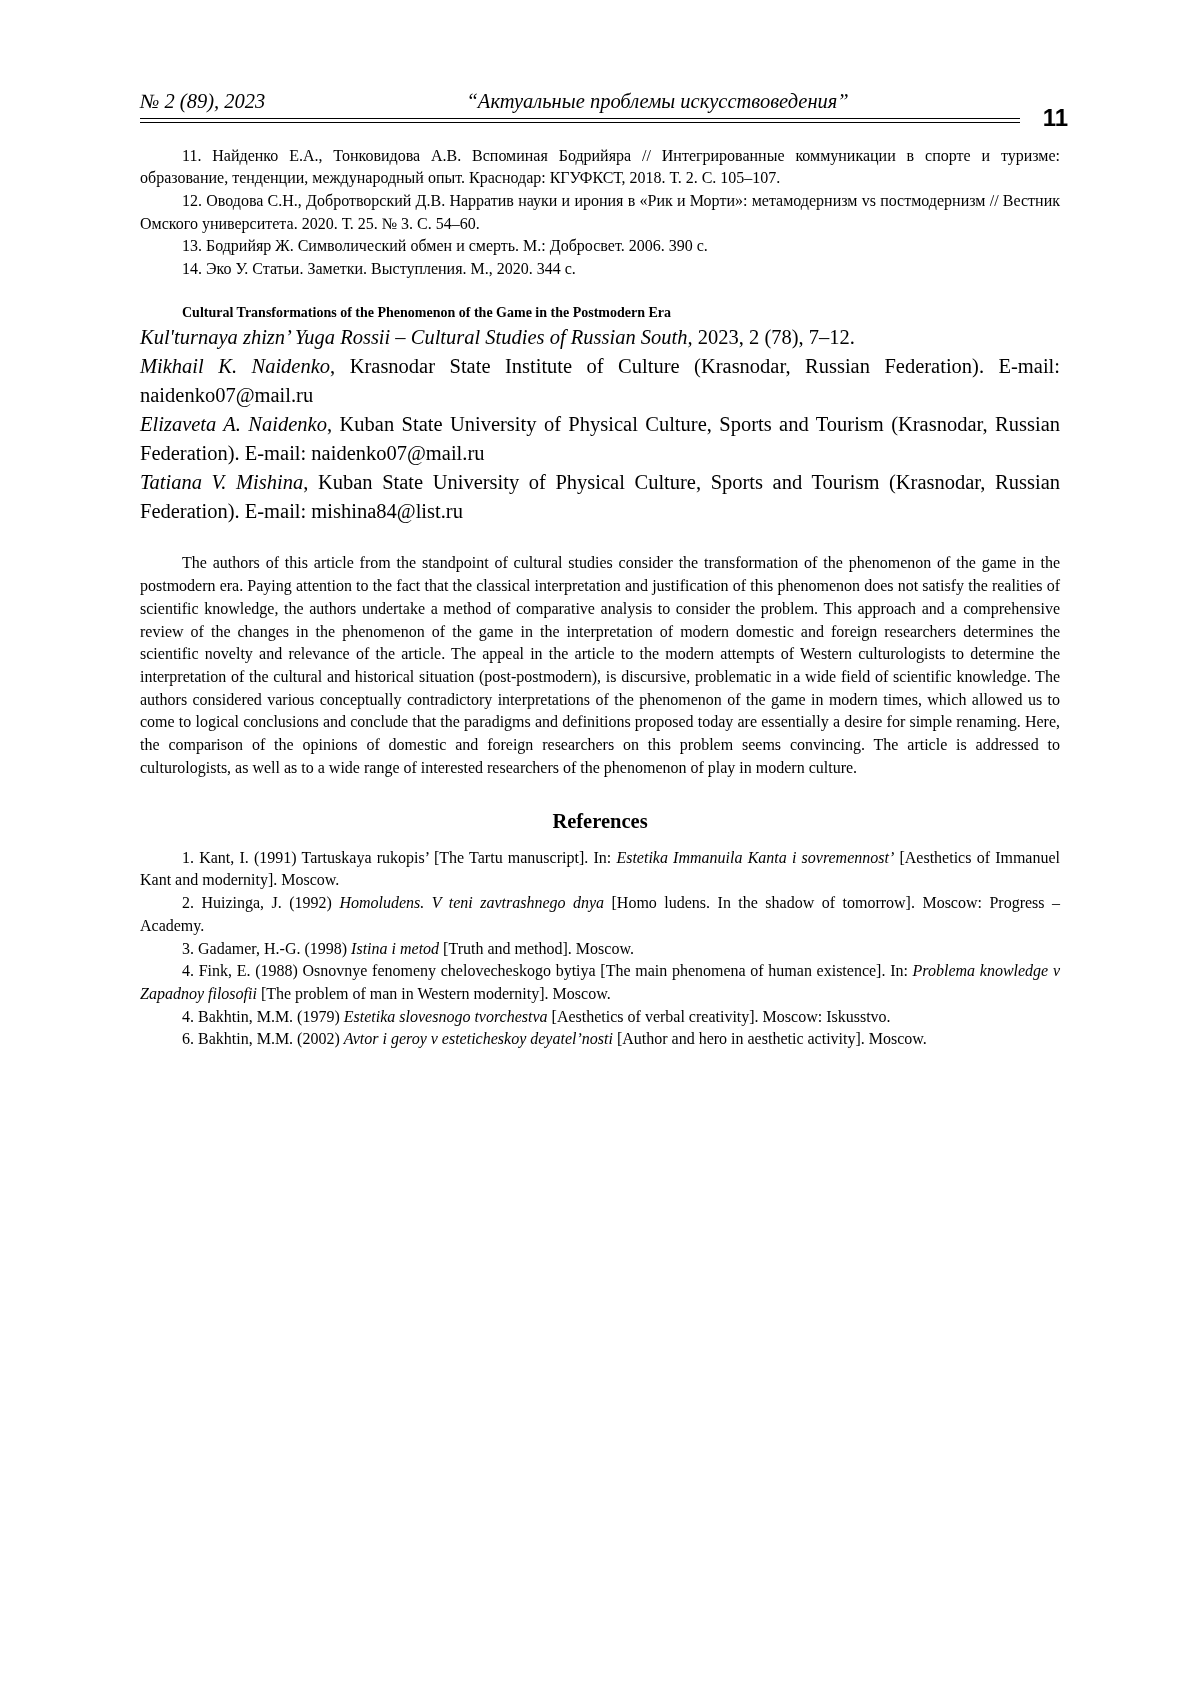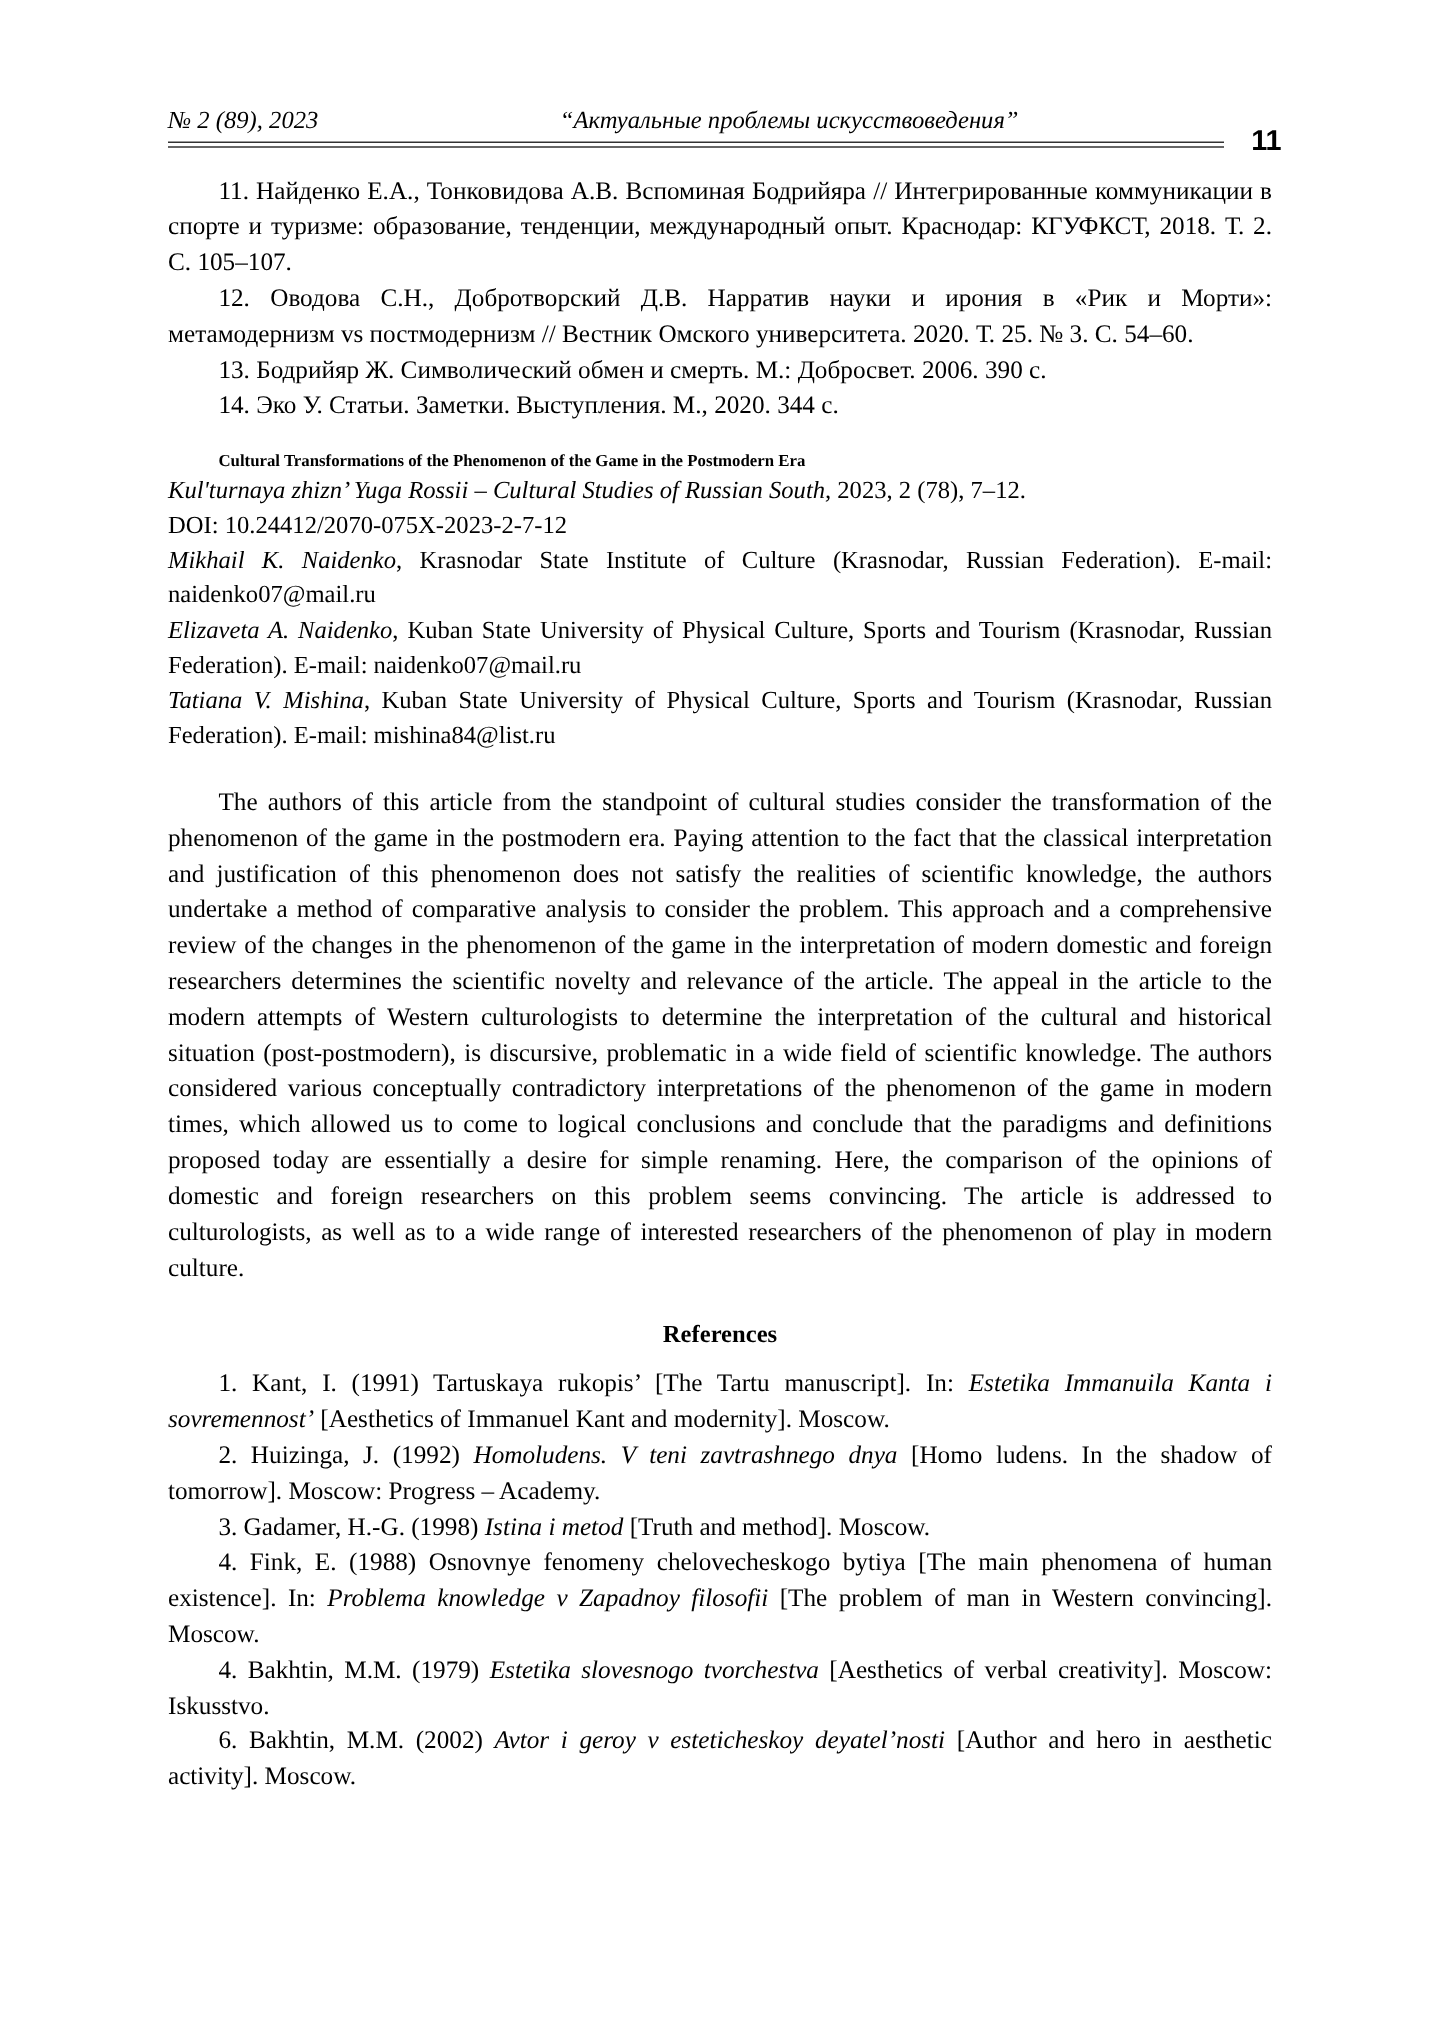--- a/index.html
+++ b/index.html
@@ -65,21 +65,21 @@
     font-family: "Liberation Sans", sans-serif;
   }
   
   .block {
     margin-top: 22px;
   }
   p.just {
     margin: 0;
     text-align: justify;
     text-justify: inter-word;
-    font-size: 21px;
+    font-size: 16px;
     line-height: 1.42;
     text-indent: 42px;
   }
   .ref-list p {
     margin: 0;
   }
   .title-en {
     margin: 0;
     text-align: justify;
     font-size: 14px;
@@ -123,35 +123,34 @@
     <div class="block ref-list">
       <p class="just">11. Найденко Е.А., Тонковидова А.В. Вспоминая Бодрийяра // Интегрированные коммуникации в спорте и туризме: образование, тенденции, международный опыт. Краснодар: КГУФКСТ, 2018. Т. 2. С. 105–107.</p>
       <p class="just">12. Оводова С.Н., Добротворский Д.В. Нарратив науки и ирония в «Рик и Морти»: метамодернизм vs постмодернизм // Вестник Омского университета. 2020. Т. 25. № 3. С. 54–60.</p>
       <p class="just">13. Бодрийяр Ж. Символический обмен и смерть. М.: Добросвет. 2006. 390 с.</p>
       <p class="just">14. Эко У. Статьи. Заметки. Выступления. М., 2020. 344 с.</p>
     </div>
 
     <div class="block">
       <p class="title-en">Cultural Transformations of the Phenomenon of the Game in the Postmodern Era</p>
       <p class="meta"><span class="it">Kul'turnaya zhizn’ Yuga Rossii – Cultural Studies of Russian South,</span><span> 2023, 2 (78), 7–12.</span></p>
-      <p class="meta">DOI: 10.24412/2070-075X-2023-2-7-12</p>
       <p class="meta"><span class="it">Mikhail K. Naidenko</span><span>, Krasnodar State Institute of Culture (Krasnodar, Russian Federation). E-mail: naidenko07@mail.ru</span></p>
       <p class="meta"><span class="it">Elizaveta A. Naidenko</span><span>, Kuban State University of Physical Culture, Sports and Tourism (Krasnodar, Russian Federation). E-mail: naidenko07@mail.ru</span></p>
       <p class="meta"><span class="it">Tatiana V. Mishina</span><span>, Kuban State University of Physical Culture, Sports and Tourism (Krasnodar, Russian Federation). E-mail: mishina84@list.ru</span></p>
     </div>
 
     <div class="abstract">
       <p class="just">The authors of this article from the standpoint of cultural studies consider the transformation of the phenomenon of the game in the postmodern era. Paying attention to the fact that the classical interpretation and justification of this phenomenon does not satisfy the realities of scientific knowledge, the authors undertake a method of comparative analysis to consider the problem. This approach and a comprehensive review of the changes in the phenomenon of the game in the interpretation of modern domestic and foreign researchers determines the scientific novelty and relevance of the article. The appeal in the article to the modern attempts of Western culturologists to determine the interpretation of the cultural and historical situation (post-postmodern), is discursive, problematic in a wide field of scientific knowledge. The authors considered various conceptually contradictory interpretations of the phenomenon of the game in modern times, which allowed us to come to logical conclusions and conclude that the paradigms and definitions proposed today are essentially a desire for simple renaming. Here, the comparison of the opinions of domestic and foreign researchers on this problem seems convincing. The article is addressed to culturologists, as well as to a wide range of interested researchers of the phenomenon of play in modern culture.</p>
     </div>
 
     <div class="section-title">References</div>
 
     <div class="ref-list">
       <p class="just"><span>1. Kant, I. (1991) Tartuskaya rukopis’ [The Tartu manuscript]. In: </span><span class="it">Estetika Immanuila Kanta i sovremennost’</span><span> [Aesthetics of Immanuel Kant and modernity]. Moscow.</span></p>
       <p class="just"><span>2. Huizinga, J. (1992) </span><span class="it">Homoludens. V teni zavtrashnego dnya</span><span> [Homo ludens. In the shadow of tomorrow]. Moscow: Progress – Academy.</span></p>
       <p class="just"><span>3. Gadamer, H.-G. (1998) </span><span class="it">Istina i metod</span><span> [Truth and method]. Moscow.</span></p>
-      <p class="just"><span>4. Fink, E. (1988) Osnovnye fenomeny chelovecheskogo bytiya [The main phenomena of human existence]. In: </span><span class="it">Problema knowledge v Zapadnoy filosofii</span><span> [The problem of man in Western convincing]. Moscow.</span></p>
+      <p class="just"><span>4. Fink, E. (1988) Osnovnye fenomeny chelovecheskogo bytiya [The main phenomena of human existence]. In: </span><span class="it">Problema knowledge v Zapadnoy filosofii</span><span> [The problem of man in Western modernity]. Moscow.</span></p>
       <p class="just"><span>4. Bakhtin, M.M. (1979) </span><span class="it">Estetika slovesnogo tvorchestva</span><span> [Aesthetics of verbal creativity]. Moscow: Iskusstvo.</span></p>
       <p class="just"><span>6. Bakhtin, M.M. (2002) </span><span class="it">Avtor i geroy v esteticheskoy deyatel’nosti</span><span> [Author and hero in aesthetic activity]. Moscow.</span></p>
     </div>
 
   </div>
 </div>
 
 </body></html>

